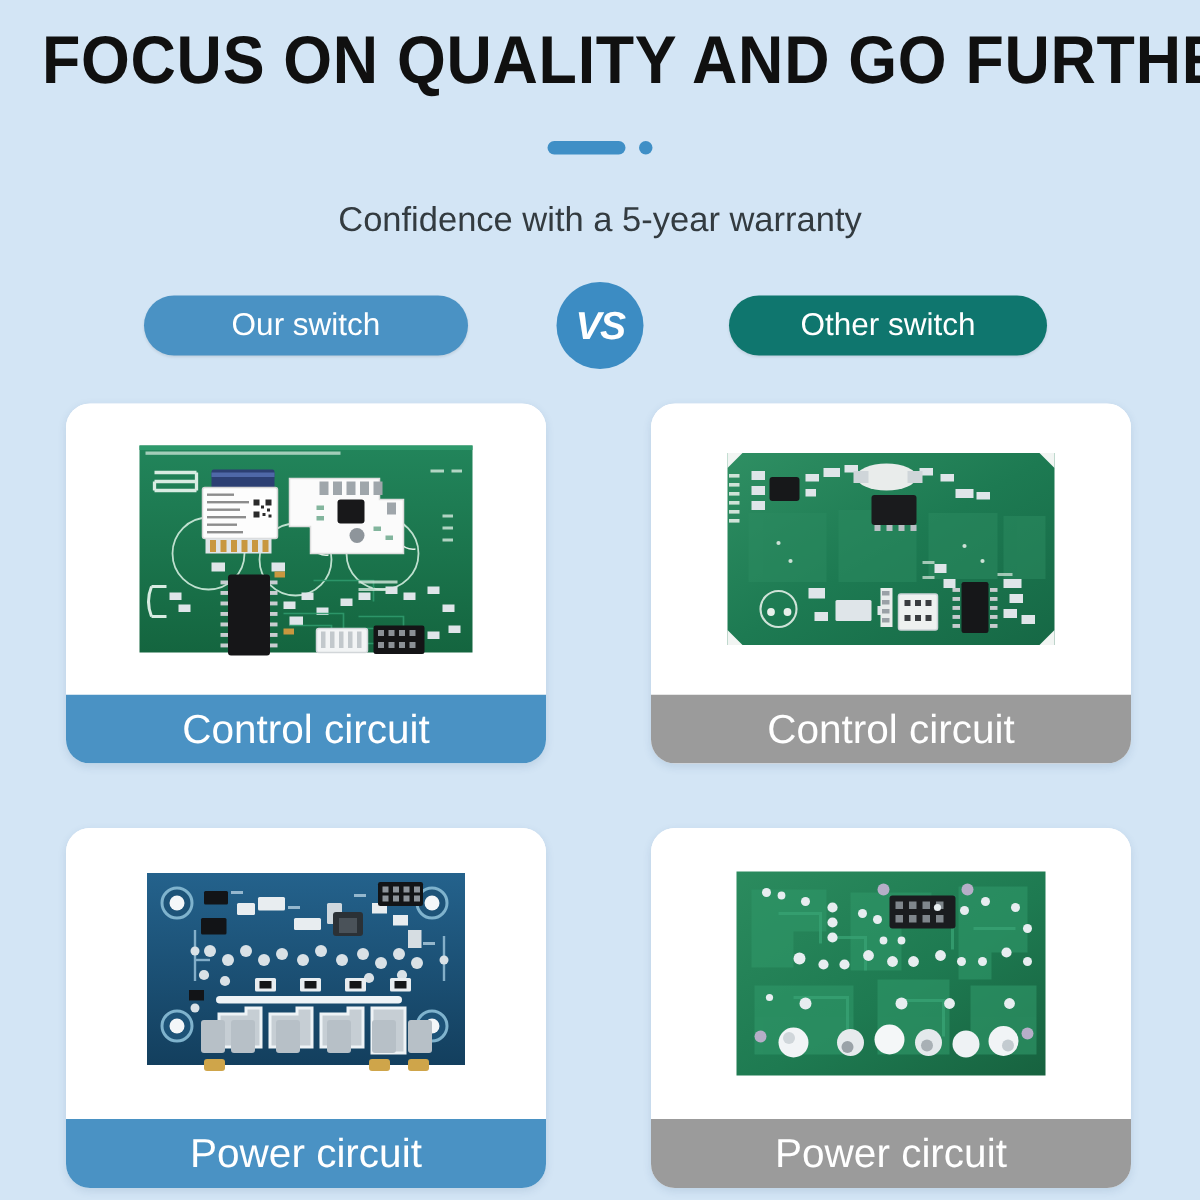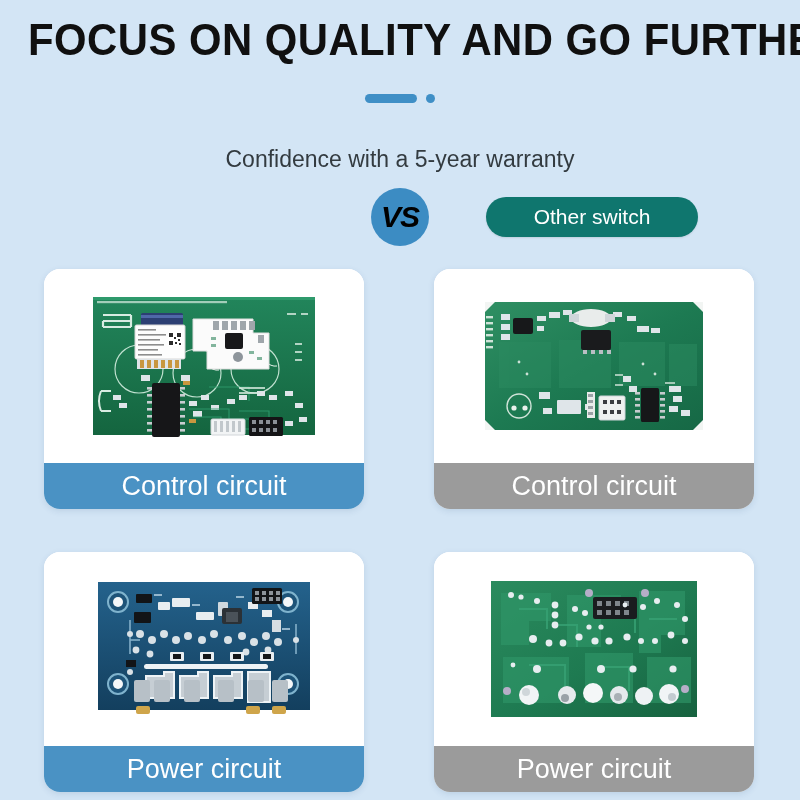--- a/index.html
+++ b/index.html
@@ -25,42 +25,42 @@
     transform:scaleX(0.93);
     white-space:nowrap;
   }
   .divider{
     position:absolute;top:94px;left:0;right:0;
     display:flex;align-items:center;justify-content:center;gap:9px;
   }
   .divider .bar{width:52px;height:9px;border-radius:5px;background:#3f8fc6;}
   .divider .dot{width:9px;height:9px;border-radius:50%;background:#3f8fc6;}
   .subtitle{
-    position:absolute;left:0;right:0;top:146px;
+    position:absolute;left:0;right:0;top:133px;
     text-align:center;
     font-size:23px;
     color:#333b40;
     white-space:nowrap;
   }
 
   
   .vsrow{position:absolute;left:0;right:0;top:195px;height:50px;}
   .pill{
     position:absolute;top:2px;height:40px;border-radius:20px;
     display:flex;align-items:center;justify-content:center;
     color:#ffffff;font-size:21px;
     box-shadow:0 1px 2px rgba(0,0,0,.10);
   }
   .pill.ours{left:96px;width:216px;background:#4a92c4;}
   .pill.other{left:486px;width:212px;background:#0f766e;}
   .vsbadge{
     position:absolute;left:371px;top:-7px;width:58px;height:58px;border-radius:50%;
     background:#3c8cc3;
     display:flex;align-items:center;justify-content:center;
-    color:#000000;font-size:30px;font-weight:bold;font-style:italic;
+    color:#ffffff;font-size:26px;font-weight:bold;font-style:italic;
     letter-spacing:-1px;
   }
 
   
   .card{
     position:absolute;width:320px;height:240px;
     border-radius:16px;overflow:hidden;
     background:#ffffff;
     box-shadow:0 2px 6px rgba(40,80,120,.13);
     display:flex;flex-direction:column;
@@ -88,20 +88,21 @@
   <div class="title">FOCUS ON QUALITY AND GO FURTHER</div>
 
   <div class="divider">
     <span class="bar"></span>
     <span class="dot"></span>
   </div>
 
   <div class="subtitle">Confidence with a 5-year warranty</div>
 
   <div class="vsrow">
+    <div class="pill ours">Our switch</div>
     <div class="vsbadge">VS</div>
     <div class="pill other">Other switch</div>
   </div>
 
   <div class="card c1">
     <div class="card-img">
       <svg width="230" height="150" viewBox="0 0 230 150">
         <defs>
           <linearGradient id="g1" x1="0" y1="0" x2="0" y2="1">
             <stop offset="0" stop-color="#22855b"></stop>

